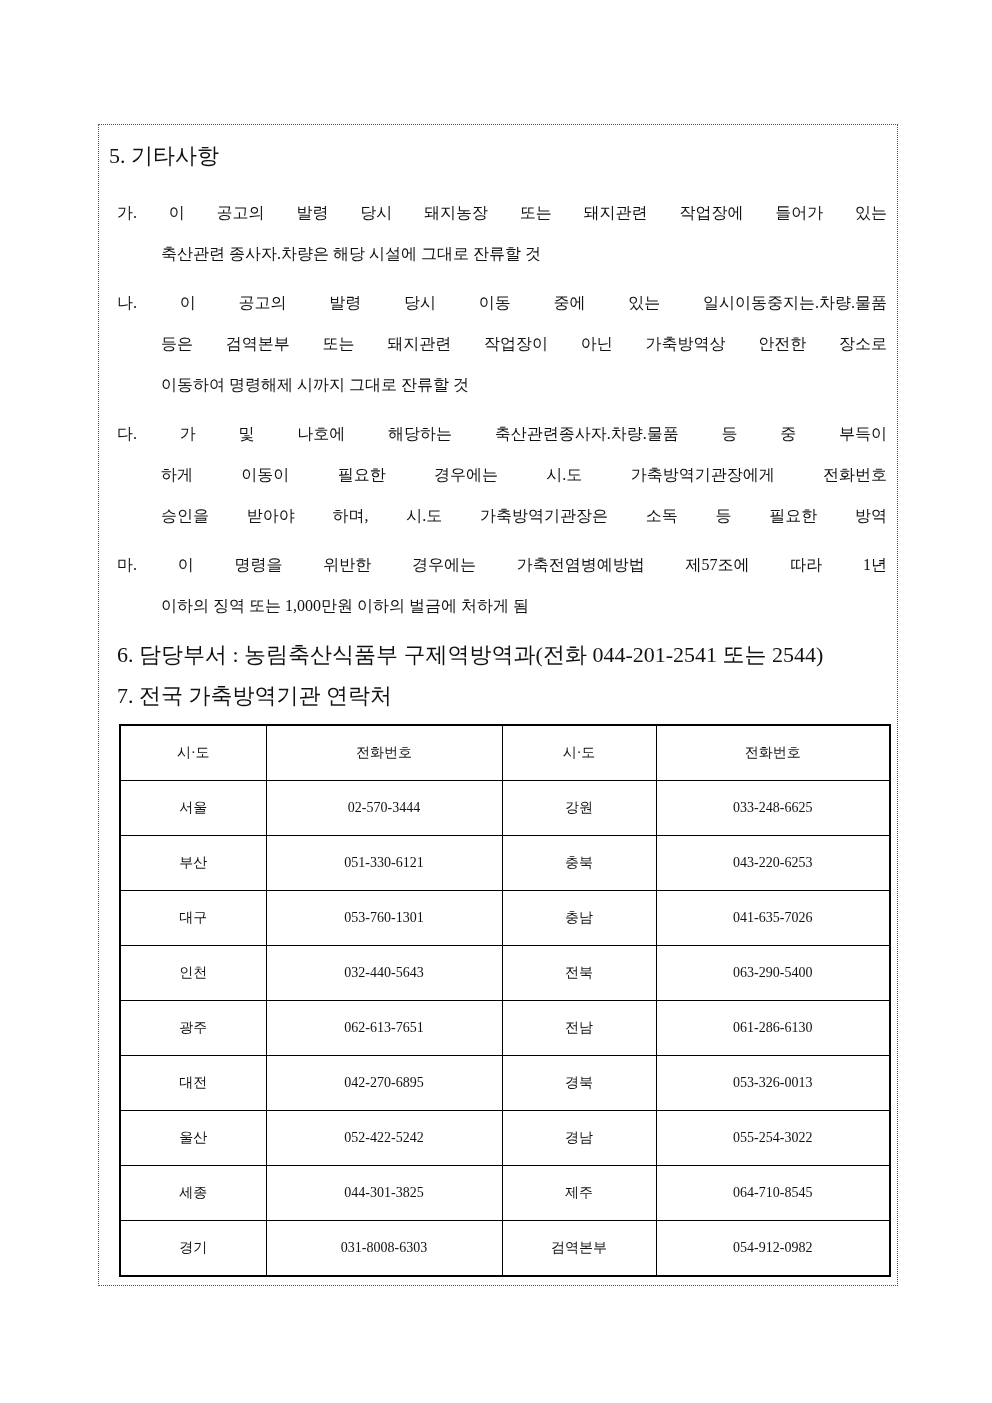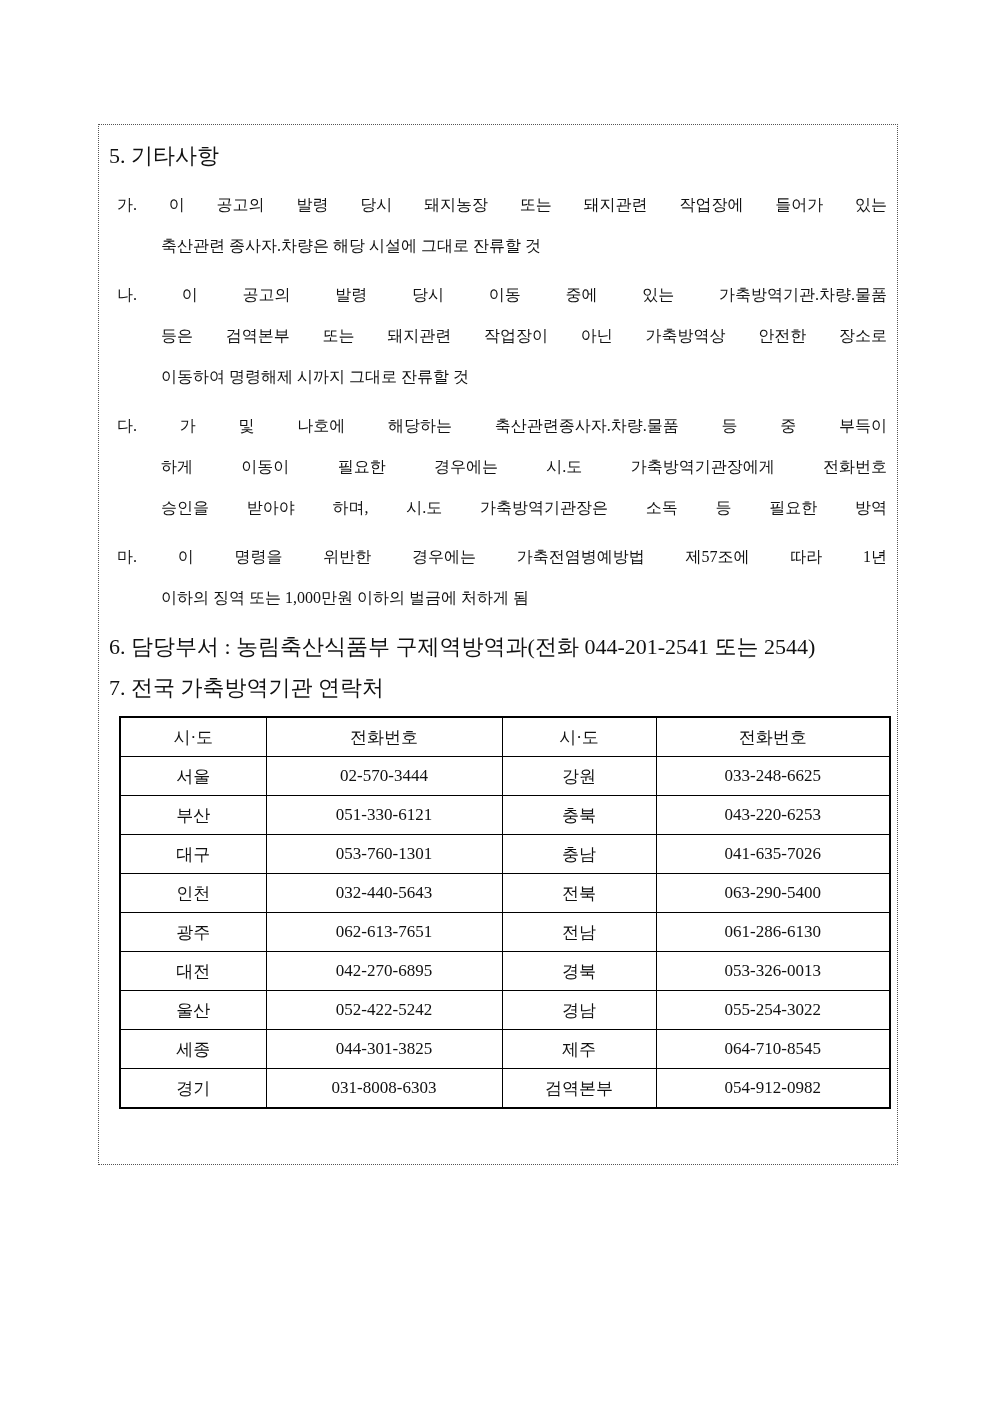--- a/index.html
+++ b/index.html
@@ -21,21 +21,21 @@
     width: 800px;
     min-height: 1041px;
     box-sizing: border-box;
     border: 1px dotted #555555;
     padding: 10px 10px 8px 10px;
     background: #ffffff;
   }
   .doc-title {
     font-size: 22px;
     line-height: 41px;
-    margin-bottom: 8px;
+    margin-bottom: 16px;
     white-space: nowrap;
   }
   .item {
     padding-left: 52px;
     margin-bottom: 8px;
   }
   .item .line {
     font-size: 16px;
     line-height: 41px;
     text-align: justify;
@@ -45,36 +45,37 @@
     text-indent: -44px;
   }
   .item .line.last {
     text-align: left;
     text-align-last: left;
   }
   .section-line {
     font-size: 22px;
     line-height: 41px;
     white-space: nowrap;
+    margin-left: 8px;
   }
   .contact-table {
     margin: 8px 0 0 10px;
     border-collapse: collapse;
     width: 770px;
     table-layout: fixed;
     border: 2px solid #000000;
   }
   .contact-table th,
   .contact-table td {
     border: 1px solid #000000;
     height: 30px;
-    padding: 4px;
+    padding: 12px;
     text-align: center;
     vertical-align: middle;
-    font-size: 17px;
+    font-size: 14px;
     font-weight: normal;
     overflow: hidden;
   }
   .col-sido   { width: 146px; }
   .col-phone1 { width: 236px; }
   .col-sido2  { width: 154px; }
   .col-phone2 { width: 234px; }
 </style>
 </head>
 <body>
@@ -82,21 +83,21 @@
 <div class="notice-box">
 
   <div class="doc-title">5. 기타사항</div>
 
   <div class="item">
     <div class="line first">가. 이 공고의 발령 당시 돼지농장 또는 돼지관련 작업장에 들어가 있는</div>
     <div class="line last">축산관련 종사자.차량은 해당 시설에 그대로 잔류할 것</div>
   </div>
 
   <div class="item">
-    <div class="line first">나. 이 공고의 발령 당시 이동 중에 있는 가축방역기관.차량.물품</div>
+    <div class="line first">나. 이 공고의 발령 당시 이동 중에 있는 일시이동중지는.차량.물품</div>
     <div class="line">등은 검역본부 또는 돼지관련 작업장이 아닌 가축방역상 안전한 장소로</div>
     <div class="line last">이동하여 명령해제 시까지 그대로 잔류할 것</div>
   </div>
 
   <div class="item">
     <div class="line first">다. 가 및 나호에 해당하는 축산관련종사자.차량.물품 등 중 부득이</div>
     <div class="line">하게 이동이 필요한 경우에는 시.도 가축방역기관장에게 전화번호</div>
     <div class="line">승인을 받아야 하며, 시.도 가축방역기관장은 소독 등 필요한 방역</div>
   </div>
 

